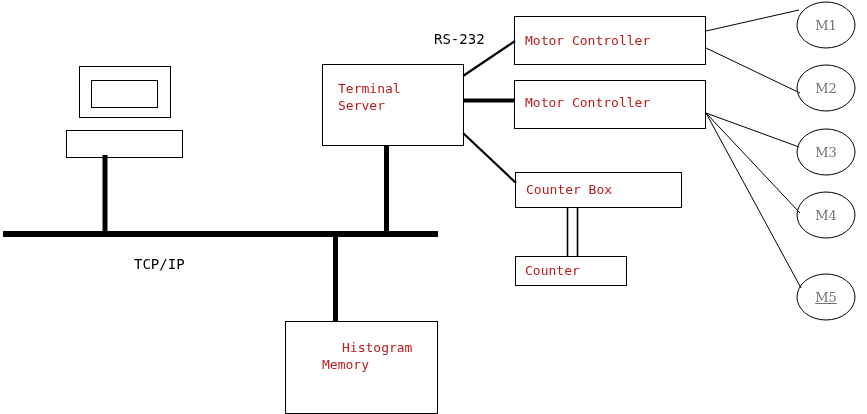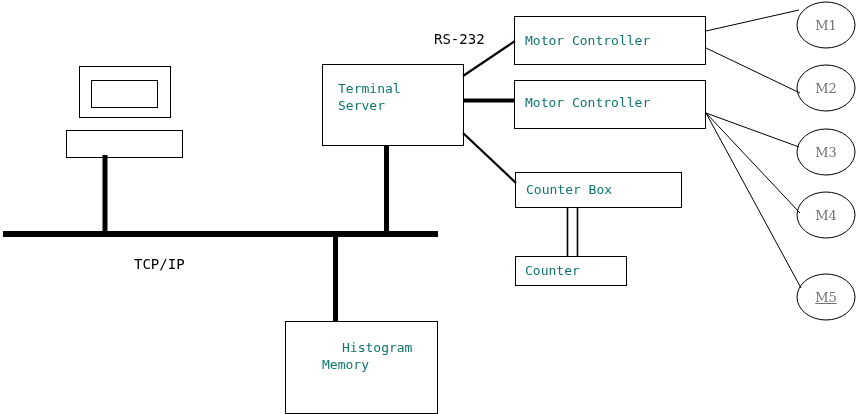--- a/index.html
+++ b/index.html
@@ -20,21 +20,21 @@
     left: 0;
     top: 0;
     width: 867px;
     height: 414px;
   }
   .node-label {
     position: absolute;
     font-family: "DejaVu Sans Mono", "Liberation Mono", monospace;
     font-size: 13px;
     line-height: 17px;
-    color: #0f766e;
+    color: #b91c1c;
     white-space: pre;
     letter-spacing: 0px;
   }
   .ellipse-label {
     position: absolute;
     font-family: "DejaVu Serif", "Liberation Serif", serif;
     font-size: 13px;
     line-height: 15px;
     color: #737373;
     white-space: pre;

